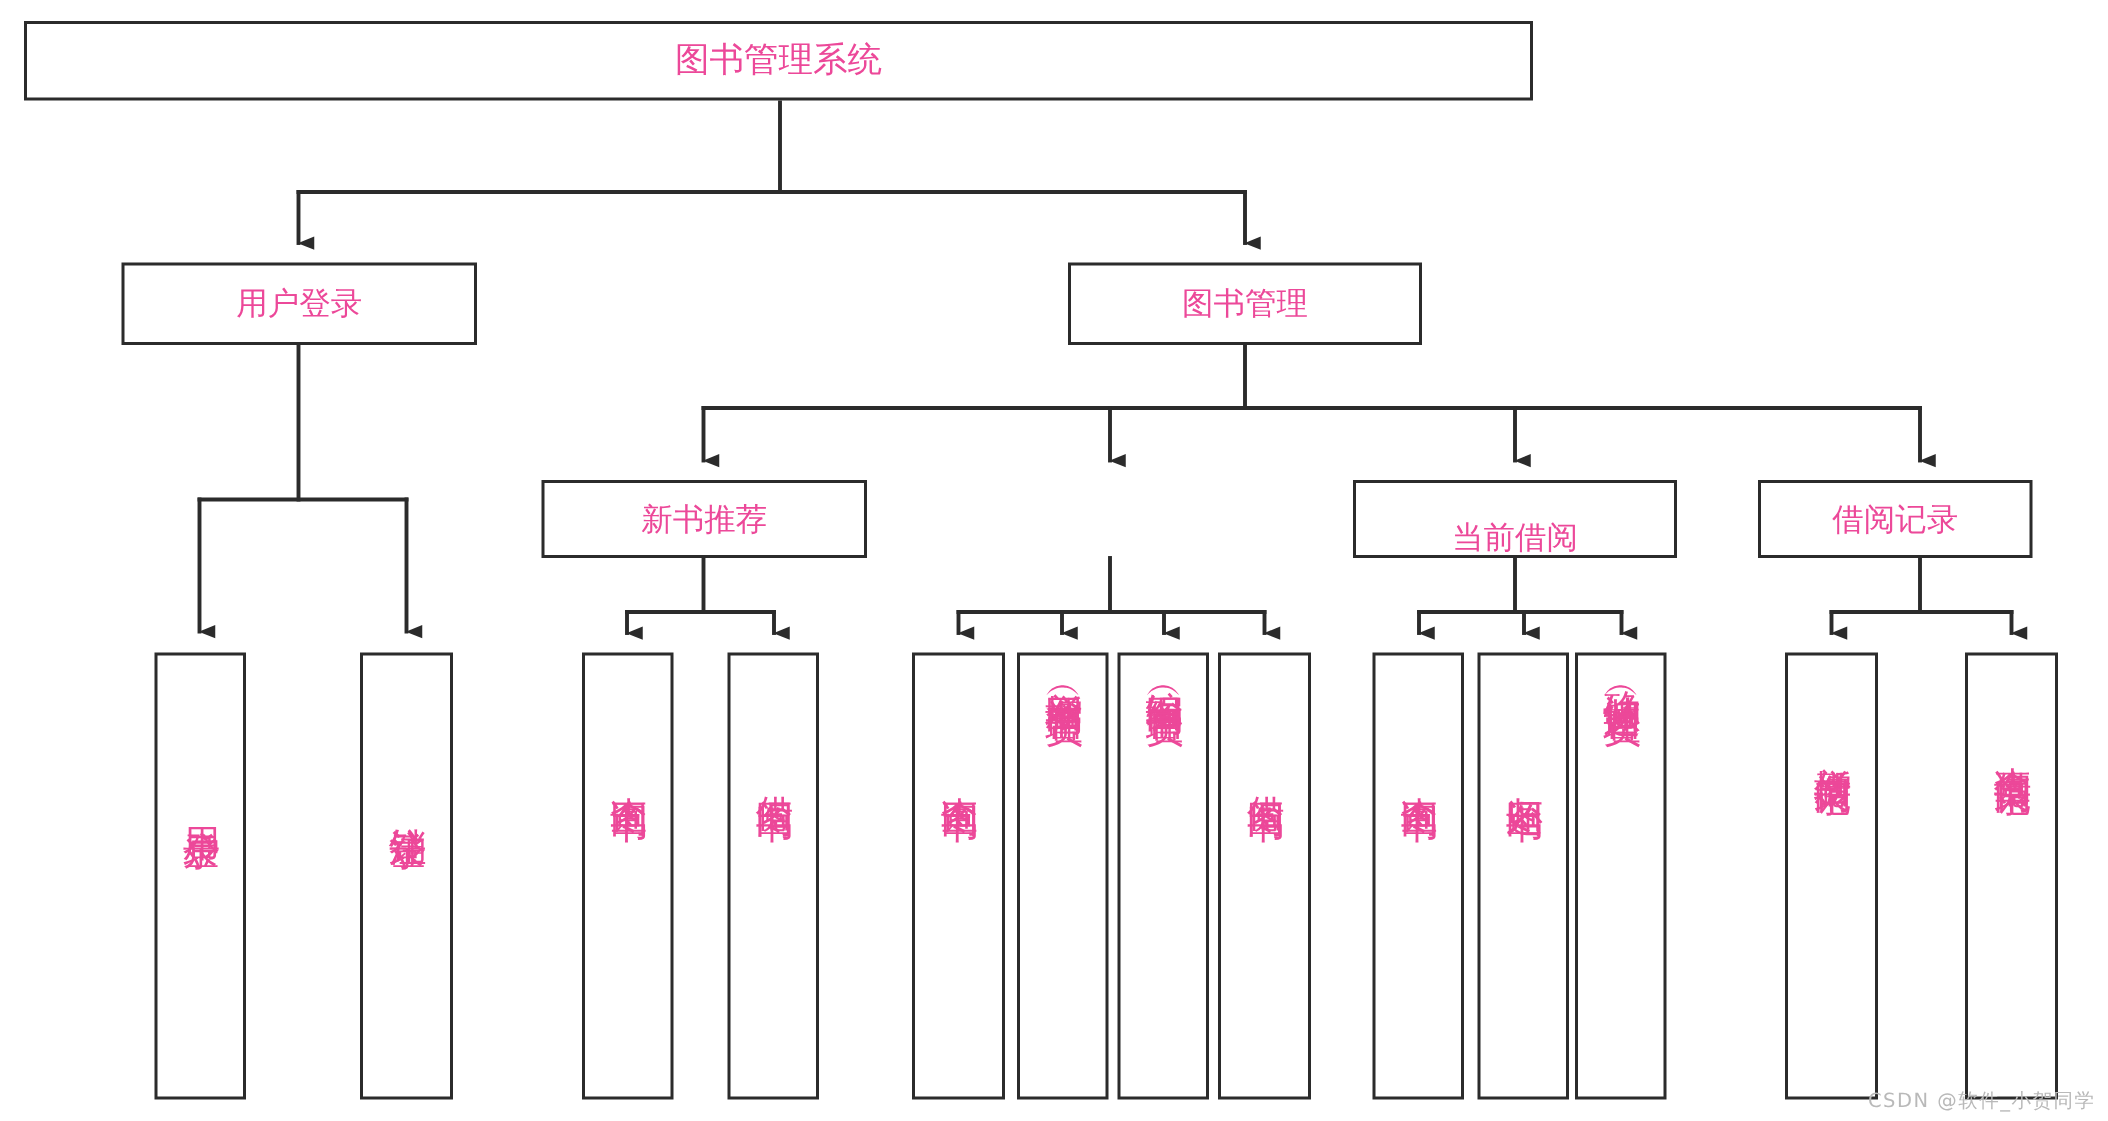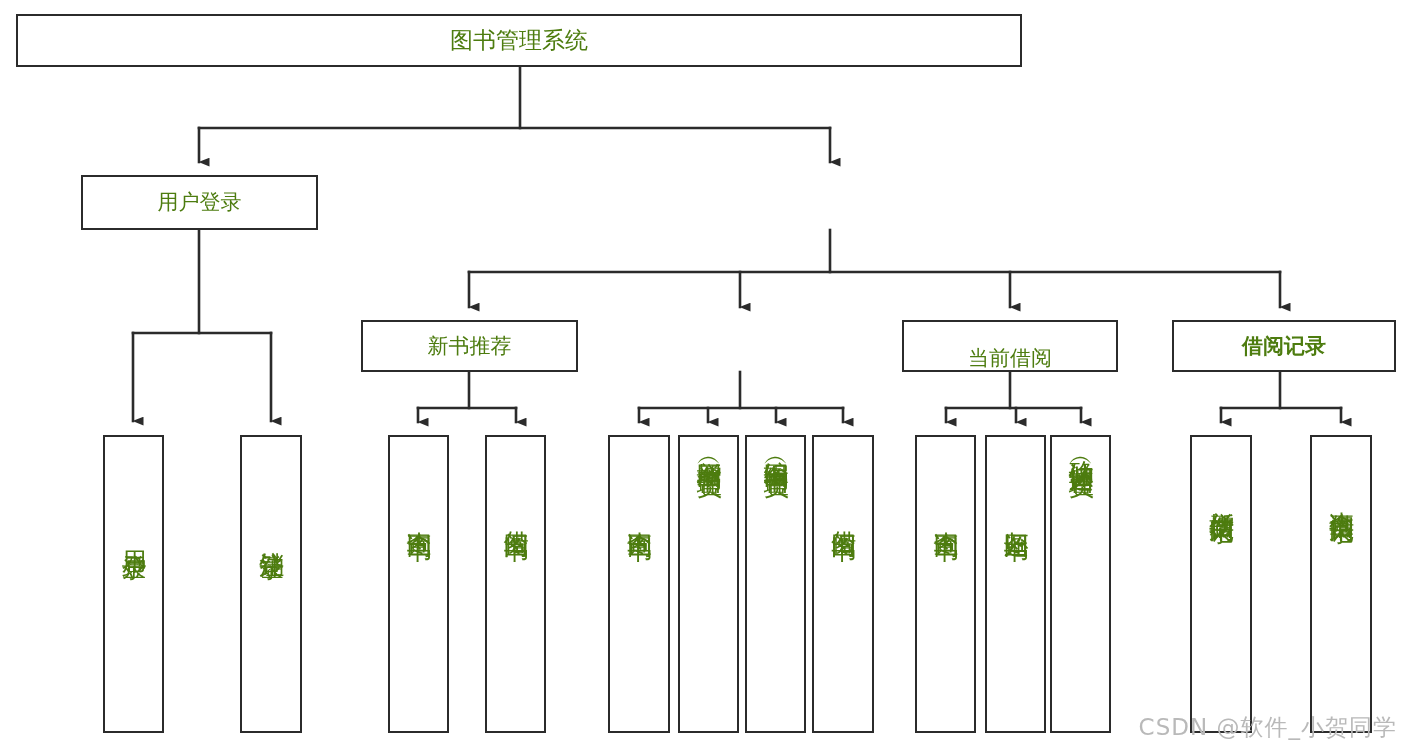--- a/index.html
+++ b/index.html
@@ -23,41 +23,41 @@
     pointer-events:none;
   }
   .node{
     position:absolute;
     box-sizing:border-box;
     border:2px solid #2b2b2b;
     background:#ffffff;
     display:flex;
     align-items:center;
     justify-content:center;
-    color:#4d7c0f;
+    color:#ec4899;
   }
   .node .lbl{
     display:block;
     text-align:center;
     line-height:1.15;
     white-space:nowrap;
   }
   
   #n-root{left:16px; top:14px; width:1006px; height:53px;}
   #n-root .lbl{font-size:23px;}
   
   .lv2 .lbl{font-size:21px;}
   #n-login{left:81px; top:175px; width:237px; height:55px;}
   #n-bookmgmt{left:712px; top:175px; width:236px; height:55px;}
   
   .lv3 .lbl{font-size:21px;}
   #n-newrec{left:361px; top:320px; width:217px; height:52px;}
   #n-borrow{left:632px; top:320px; width:216px; height:52px;}
   #n-current{left:902px; top:320px; width:216px; height:52px;align-items:flex-end;}
-  #n-records{left:1172px; top:320px; width:224px; height:52px;font-weight:bold;}
+  #n-records{left:1172px; top:320px; width:183px; height:52px;}
   
   .leaf{
     top:435px;
     height:298px;
     align-items:flex-start;
     justify-content:center;
     padding-top:4px;
   }
   .leaf .lbl{
     writing-mode:vertical-rl;
@@ -83,21 +83,21 @@
   #lf-d1{left:915px; width:61px;}
   #lf-d2{left:985px; width:61px;}
   #lf-d3{left:1050px; width:61px;}
   #lf-e1{left:1190px; width:62px;}
   #lf-e2{left:1310px; width:62px;}
 
   #watermark{
     position:absolute;
     right:8px;
     bottom:4px;
-    font-size:23px;
+    font-size:13px;
     color:#b9b9b9;
     letter-spacing:1px;
     user-select:none;
   }
 </style>
 </head>
 <body>
 
 <div id="stage">
 
@@ -153,20 +153,23 @@
     </g>
   </svg>
 
   <div class="node" id="n-root">
     <span class="lbl">图书管理系统</span>
   </div>
 
   <div class="node lv2" id="n-login">
     <span class="lbl">用户登录</span>
   </div>
+  <div class="node lv2" id="n-bookmgmt">
+    <span class="lbl">图书管理</span>
+  </div>
 
   <div class="node lv3" id="n-newrec">
     <span class="lbl">新书推荐</span>
   </div>
   <div class="node lv3" id="n-current">
     <span class="lbl">当前借阅</span>
   </div>
   <div class="node lv3" id="n-records">
     <span class="lbl">借阅记录</span>
   </div>

